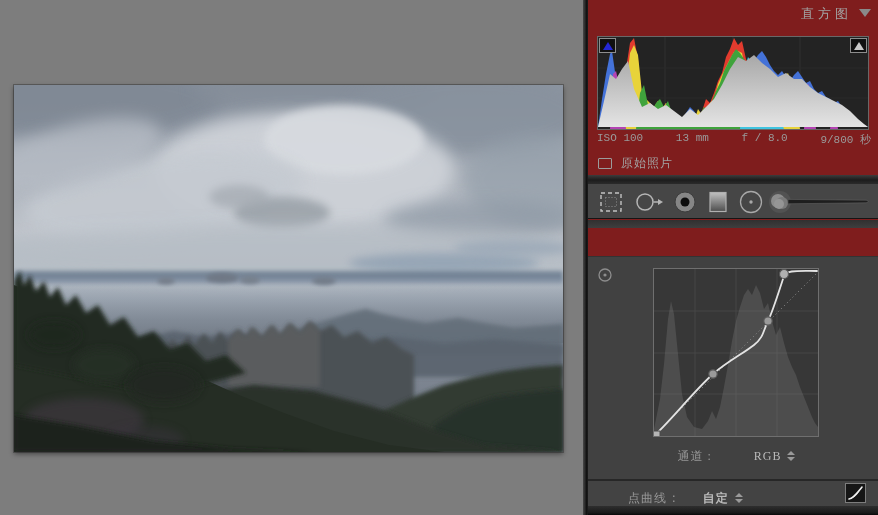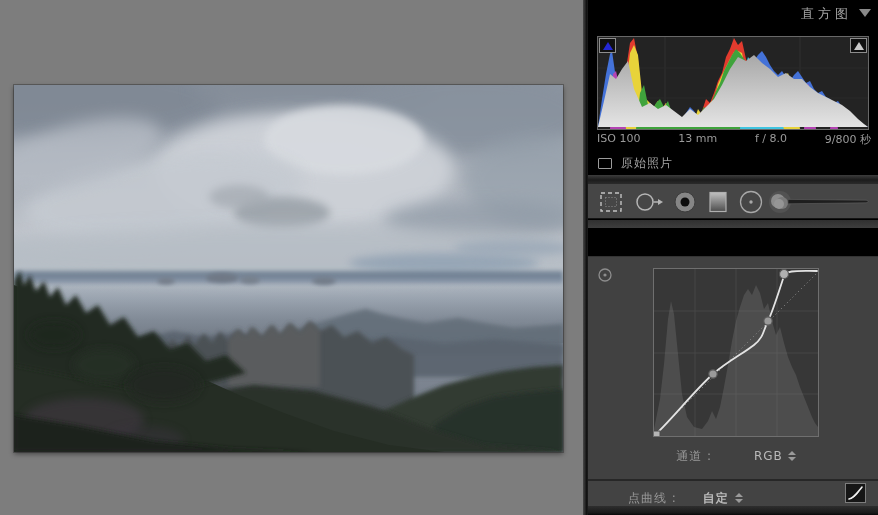--- a/index.html
+++ b/index.html
@@ -17,21 +17,21 @@
     left:14px; top:85px; width:549px; height:367px;
     box-shadow:0 2px 5px rgba(0,0,0,.45), 0 0 0 1px rgba(0,0,0,.25);
     background:#8d95a1;
   }
   .photo svg { display:block; width:100%; height:100%; }
 
   .vdivider { left:583px; top:0; width:5px; height:515px;
     background:linear-gradient(90deg,#494949,#121212 70%,#1d1d1d); }
 
   
-  .panel { left:588px; top:0; width:290px; height:515px; background:#000000;padding-left:32px; }
+  .panel { left:588px; top:0; width:290px; height:515px; background:#7f1d1d;padding-left:32px; }
 
   .panel-header { position:absolute; left:0; width:290px; height:27px; }
   .panel-title {
     position:absolute; right:26px; top:5px;
     font-size:13px; color:#a2a2a2; letter-spacing:4px; white-space:nowrap;
   }
   .tri-down {
     position:absolute; right:7px; top:9px; width:0; height:0;
     border-left:6px solid transparent; border-right:6px solid transparent;
     border-top:8px solid #8a8a8a;
@@ -48,21 +48,21 @@
     display:flex; align-items:center; justify-content:center;
   }
   .clip-ind.left { left:1px; } .clip-ind.right { right:1px; }
   .clip-tri { width:0; height:0; border-left:5px solid transparent;
     border-right:5px solid transparent; border-bottom:8px solid #c9c9c9; }
   .clip-tri.blue { border-bottom-color:#2428d6; }
 
   .exif-row {
     left:9px; top:132px; width:274px; height:16px;
     display:flex; justify-content:space-between;
-    font-size:11px; color:#9a9a9a; white-space:nowrap;
+    font-size:11px; color:#9a9a9a; white-space:nowrap;font-family:Liberation Mono, monospace;
   }
   .exif-row span { display:block; }
 
   .orig-row { left:10px; top:153px; height:20px; display:flex; align-items:center; gap:9px;justify-content:flex-end; }
   .checkbox { width:14px; height:11px; border:1px solid #9b9b9b; border-radius:1px; background:transparent; }
   .orig-label { font-size:12px; color:#a3a3a3; letter-spacing:1px; white-space:nowrap; }
 
   .sep-dark { left:0; top:175px; width:290px; height:9px;
     background:linear-gradient(#3c3c3c,#1c1c1c 55%,#2b2b2b); }
 
@@ -74,21 +74,21 @@
     background:linear-gradient(#303030,#3e3e3e); }
 
   .tc-header { left:0; top:228px; width:290px; height:27px; background:#464646; }
   .panel-switch {
     position:absolute; left:4px; top:5px; width:11px; height:17px;
     border:1px solid #1e1e1e; border-radius:1px;
     background:linear-gradient(#e0e0e0, #8d8d8d 46%, #343434 48%, #2c2c2c);
   }
 
   .tc-body { left:0; top:256px; width:290px; height:223px;
-    background:#414141; border-top:1px solid #333; }
+    background:#414141; border-top:1px solid #333;font-family:Liberation Serif, serif; }
   .target-tool { position:absolute; left:9px; top:10px; width:16px; height:16px; }
 
   .curve-box {
     position:absolute; left:65px; top:11px; width:166px; height:169px;
     background:#373737; border:1px solid #6f6f6f;
   }
   .curve-box svg { display:block; width:100%; height:100%; }
 
   .channel-row {
     position:absolute; left:65px; top:190px; width:166px; height:18px;

